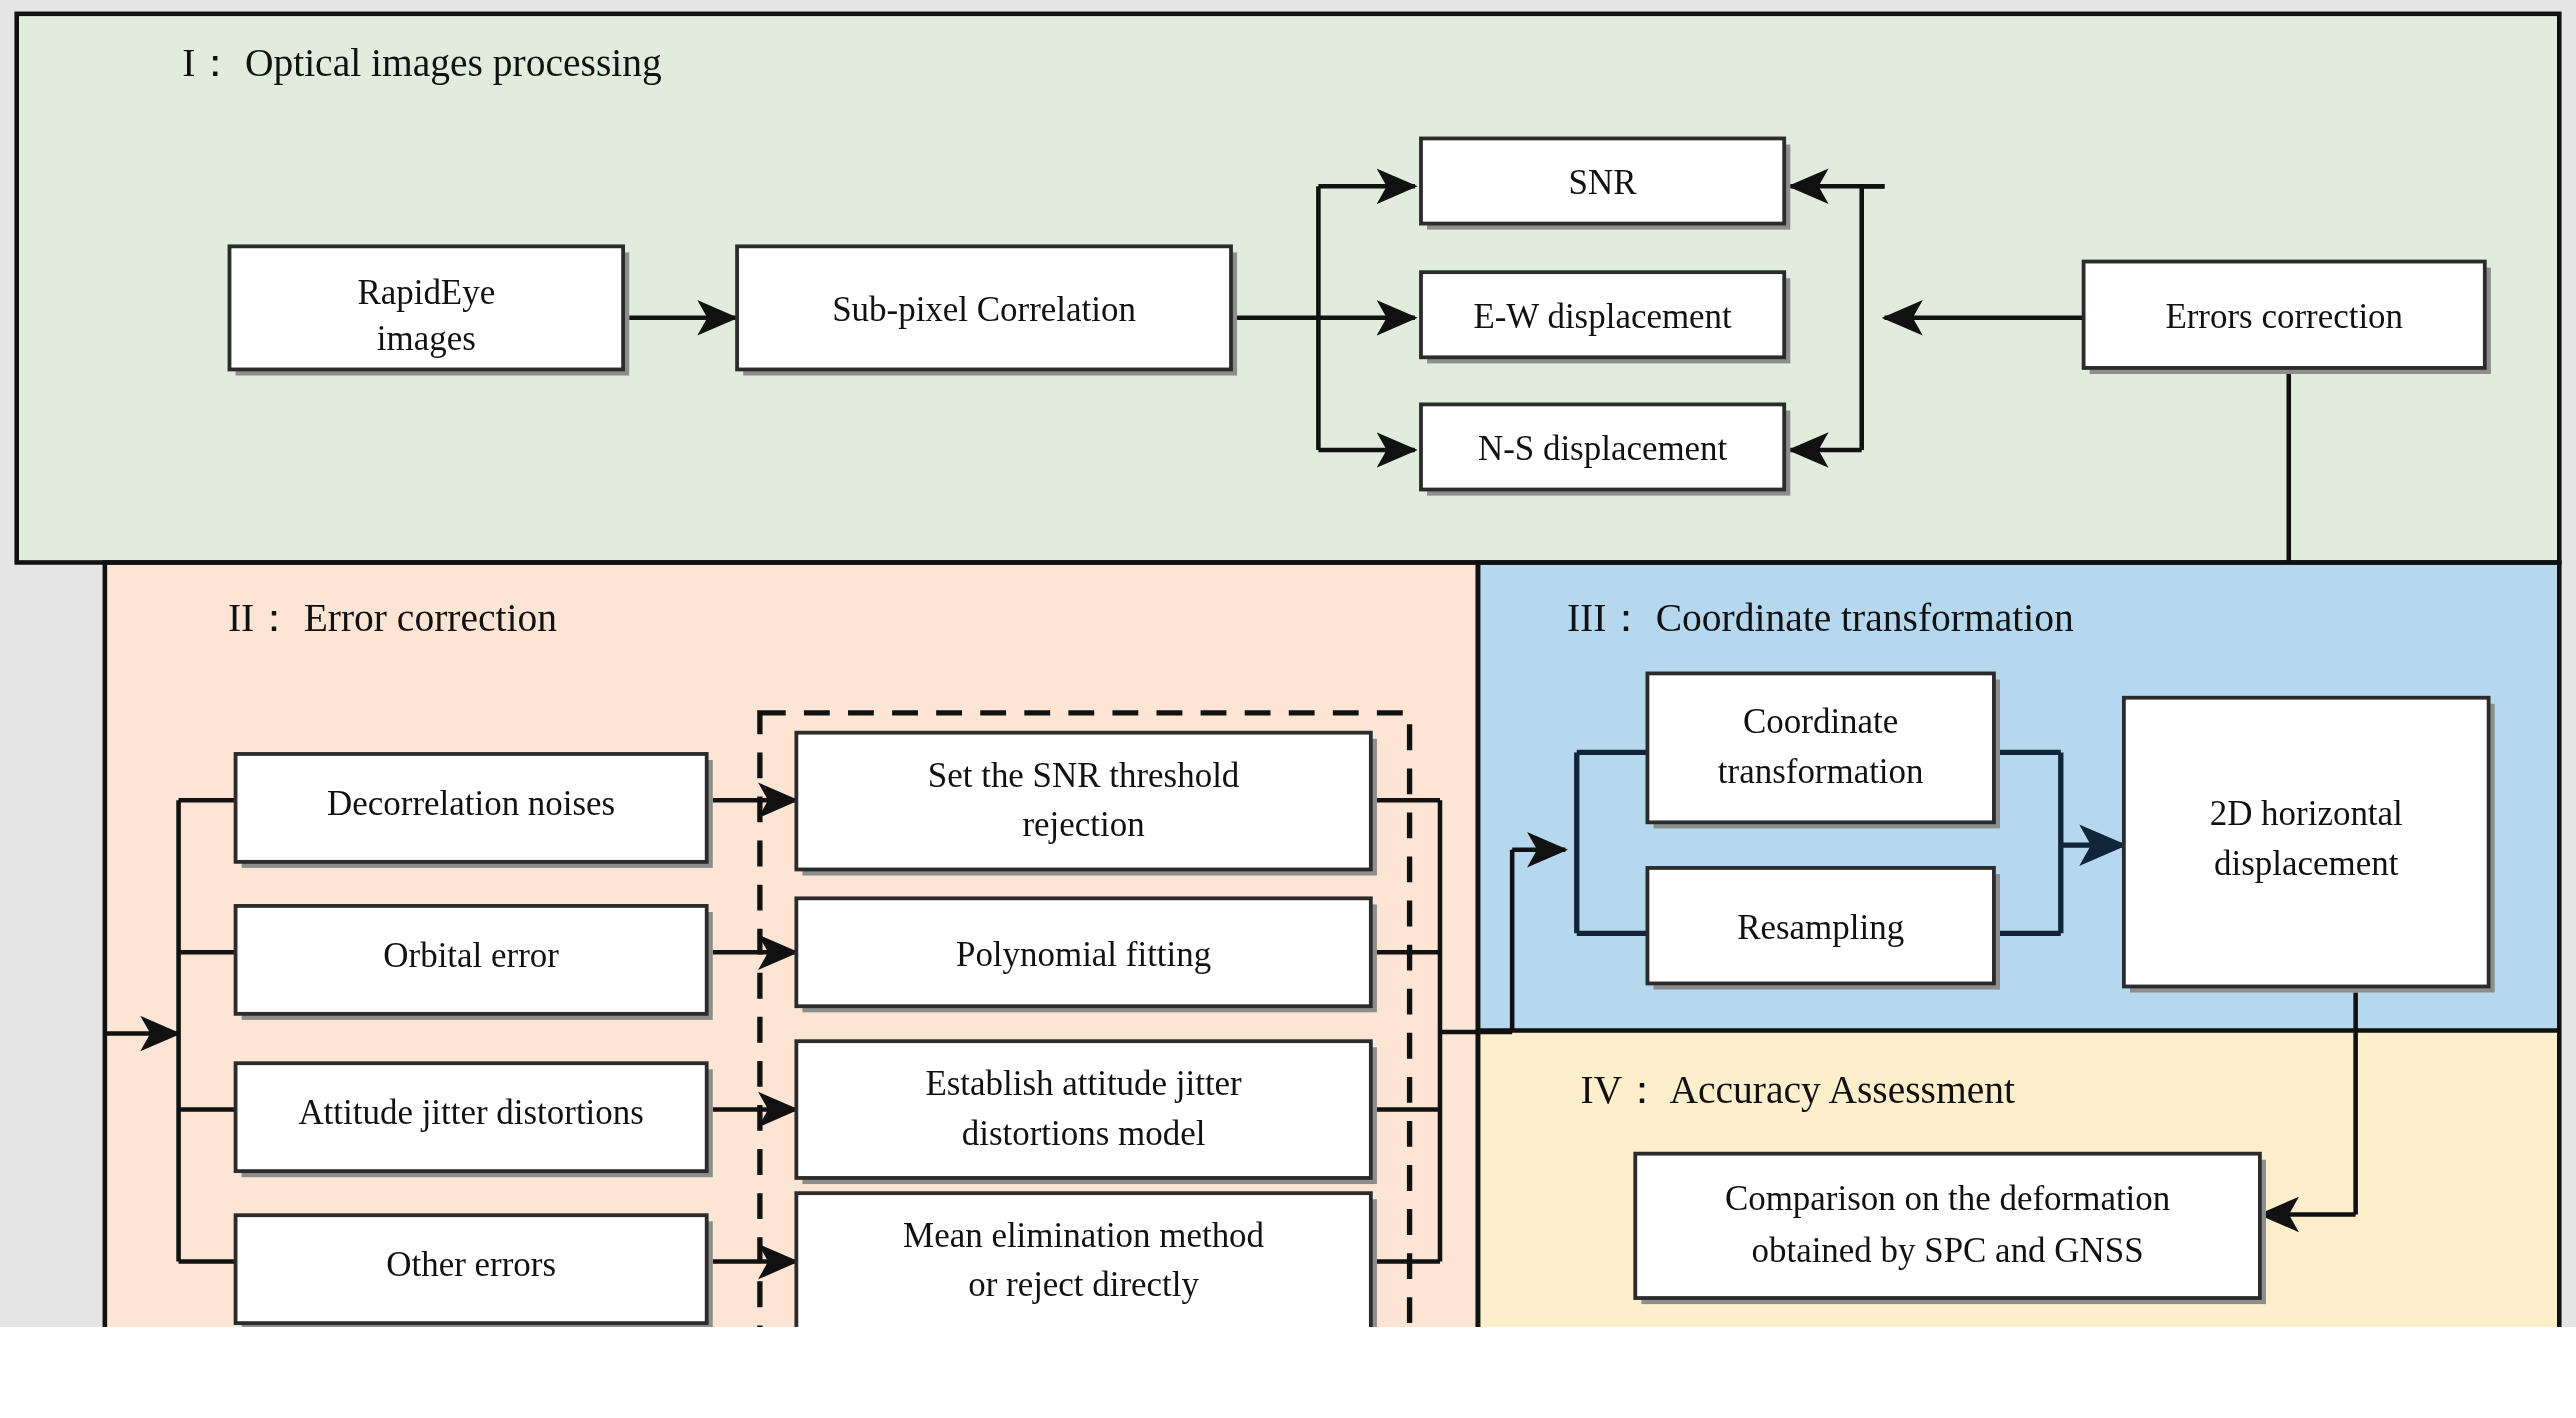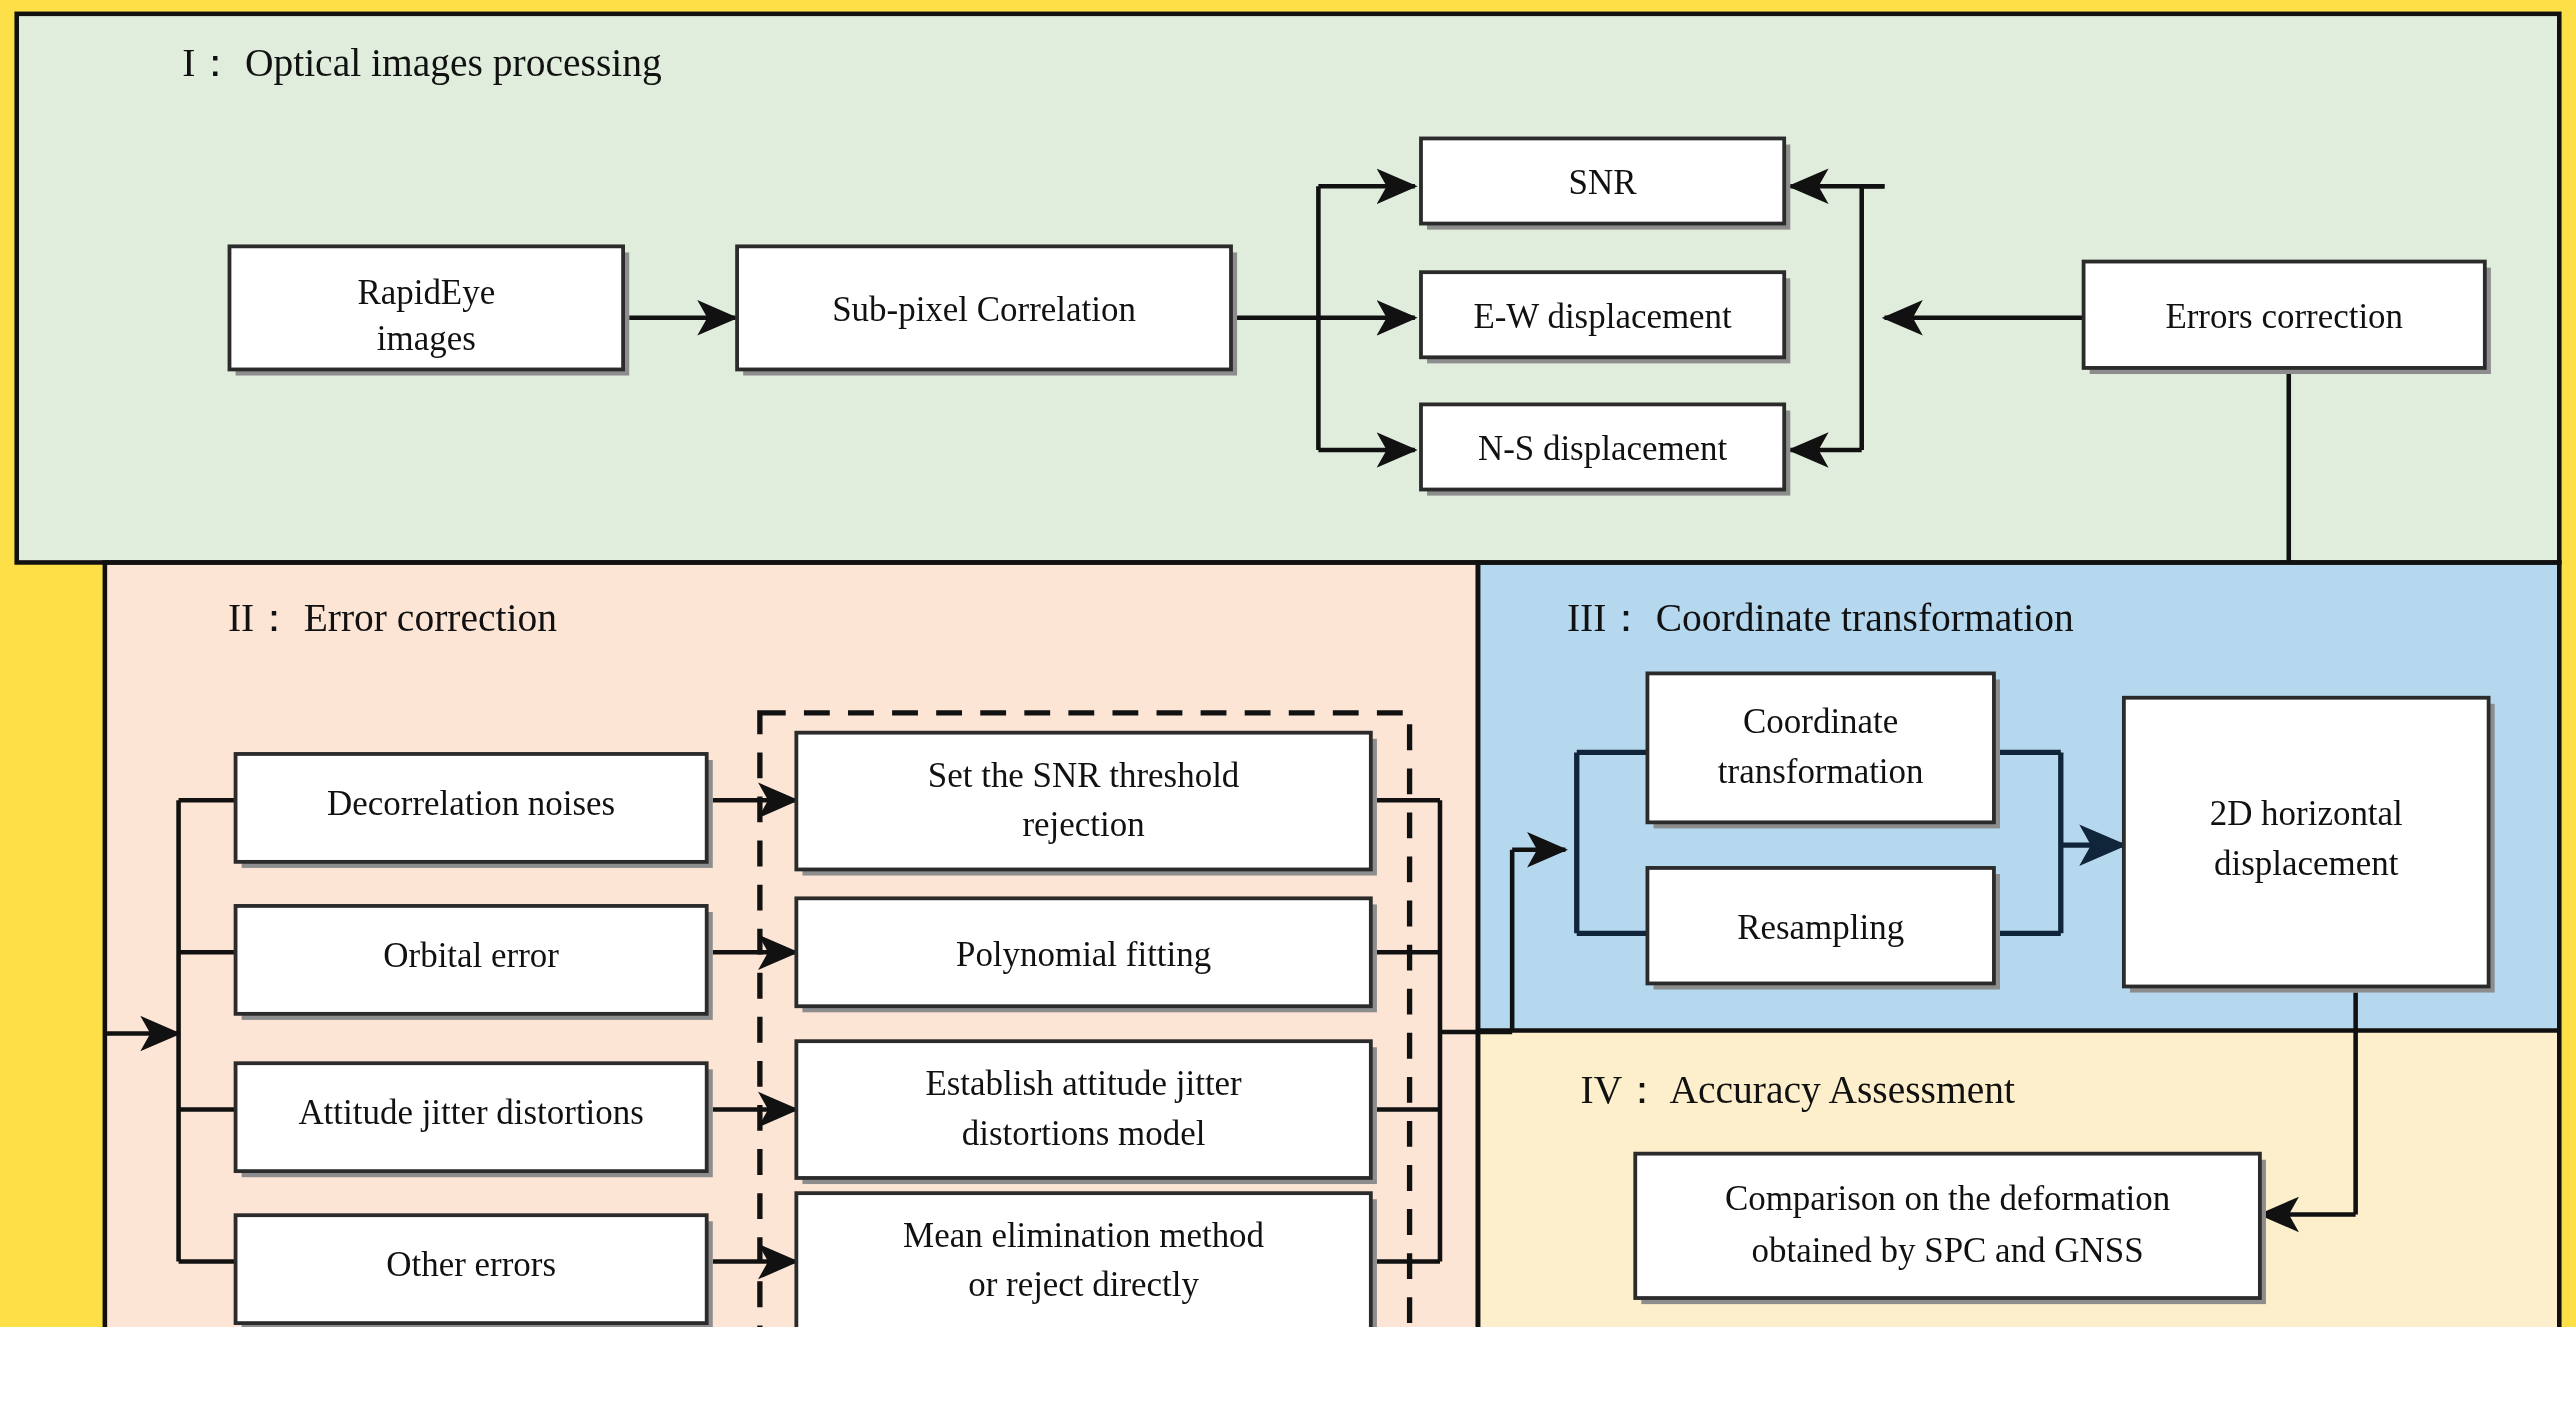--- a/index.html
+++ b/index.html
@@ -1,17 +1,17 @@
 <!DOCTYPE html>
 <html style="font-size:12px"><head>
 <meta charset="utf-8">
 <style>
   html,body{margin:0;padding:0;background:#fff;}
   #stage{position:relative;width:2576px;height:1327px;overflow:hidden;
-         font-family:"Liberation Serif","DejaVu Serif",serif;background:#fde047;}
+         font-family:"Liberation Serif","DejaVu Serif",serif;background:#e5e5e5;}
   svg{position:absolute;left:0;top:0;width:2576px;height:1419px;}
   .panel-title{font-size:52px;fill:#111;font-family:"Liberation Serif","DejaVu Serif",serif;}
   .box-label{font-size:46px;fill:#111;text-anchor:middle;
              font-family:"Liberation Serif","DejaVu Serif",serif;}
   .nodebox{fill:#ffffff;stroke:#2b2b2b;stroke-width:5;}
   .shadow{fill:#8d8d8d;}
   .edge{stroke:#111;stroke-width:6;fill:none;stroke-linecap:butt;stroke-linejoin:miter;}
   .edge3{stroke:#10243a;stroke-width:7;fill:none;}
   .dashbox{fill:none;stroke:#111;stroke-width:7;stroke-dasharray:34 24;}
   .outer{fill:none;stroke:#111;stroke-width:6;}

